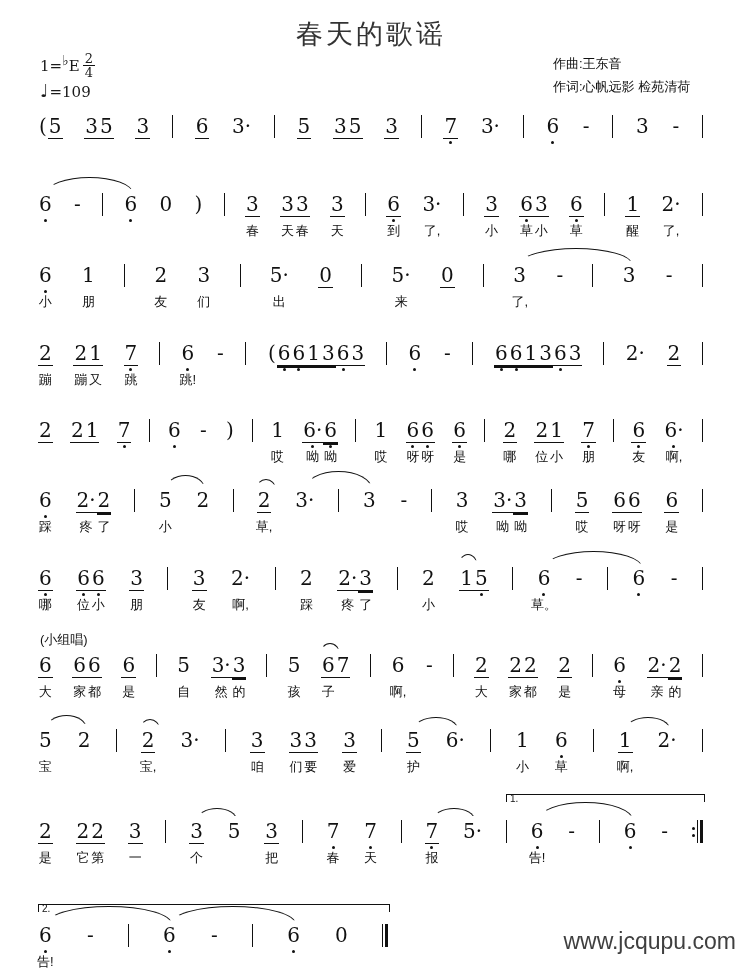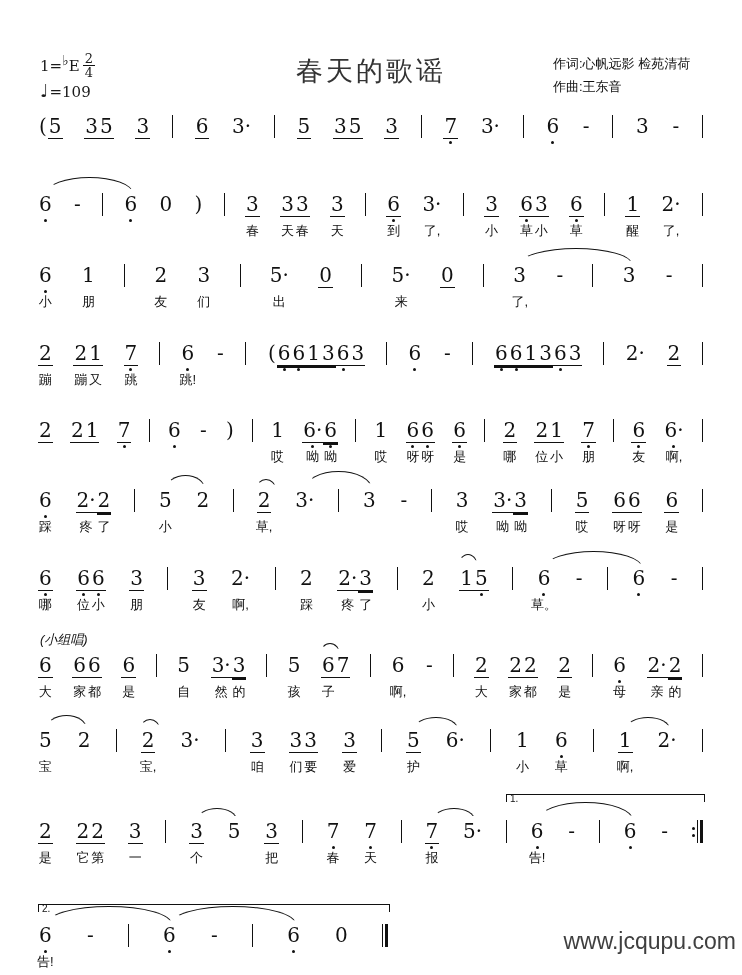--- a/index.html
+++ b/index.html
@@ -1,20 +1,20 @@
 <!DOCTYPE html>
 <html><head>
 <meta charset="utf-8">
 <style>
   html,body{margin:0;padding:0;background:#fff;}
   #page{position:relative;width:742px;height:975px;background:#ffffff;overflow:hidden;
         font-family:"Liberation Sans",sans-serif;color:#1a1a1a;}
   
   .title{position:absolute;left:0;right:0;top:16px;text-align:center;
-         font-family:"DejaVu Serif",serif;font-size:27px;letter-spacing:3px;color:#333;margin-top:37px;}
+         font-family:"DejaVu Serif",serif;font-size:27px;letter-spacing:3px;color:#333;}
   .keysig{position:absolute;left:40px;top:52px;font-size:15px;font-family:"DejaVu Serif",serif;
           display:inline-flex;align-items:center;}
   .keysig .flat{vertical-align:super;font-size:14px;position:relative;top:-6px;}
   .frac{display:inline-flex;flex-direction:column;align-items:center;font-size:13px;
         line-height:13px;margin-left:3px;}
   .frac .num{border-bottom:1px solid #111;padding:0 2px;}
   .tempo{position:absolute;left:40px;top:80px;font-size:15px;font-family:"DejaVu Serif",serif;}
   .tempo .qnote{font-size:18px;margin-right:1px;}
   .credits{position:absolute;left:553px;top:52px;font-size:13px;line-height:23px;color:#111;}
   
@@ -29,21 +29,21 @@
   .ldot{position:absolute;left:50%;top:26px;width:3px;height:3px;margin-left:-1.5px;
         border-radius:50%;background:#111;}
   .lyr{position:absolute;left:50%;top:29px;transform:translateX(-50%);font-size:13px;
        white-space:nowrap;color:#111;}
   .bar{display:inline-block;width:1px;height:23px;background:#111;}
   .arc{position:absolute;border:1px solid transparent;border-top-color:#111;
        border-radius:50%/100% 100% 0 0;}
   .volta{position:absolute;height:7px;border-top:1px solid #111;border-left:1px solid #111;
          border-right:1px solid #111;}
   .volta span{position:absolute;left:3px;top:-2px;font-size:10px;color:#111;}
-  .group-label{position:absolute;top:-23px;left:2px;font-size:13px;color:#111;font-style:italic;}
+  .group-label{position:absolute;top:-23px;left:2px;font-size:13px;color:#111;}
   .repend{display:inline-flex;align-items:center;height:23px;}
   .dots{display:flex;flex-direction:column;justify-content:center;height:23px;margin-right:2px;}
   .rdot{width:3px;height:3px;border-radius:50%;background:#111;margin:2px 0;}
   .vthin{width:1px;height:23px;background:#111;margin-right:2px;}
   .vthick{width:3px;height:23px;background:#111;}
   .watermark{position:absolute;right:6px;top:928px;font-size:23px;color:#3f3f3f;
              font-family:"Liberation Sans",sans-serif;cursor:pointer;}
 </style>
 </head>
 <body>
@@ -59,22 +59,22 @@
       <span class="num">2</span>
       <span>4</span>
     </span>
   </div>
 
   <div class="tempo">
     <span class="qnote">♩</span><span>=109</span>
   </div>
 
   <div class="credits">
+    <div>作曲:王东音</div>
     <div>作词:心帆远影 检苑清荷</div>
-    <div>作曲:王东音</div>
   </div>
 
   <div id="score">
       <div class="score-line" style="top: 115px;">
         <div class="units">
           <span class="unit">
             <span class="tok"><span class="g">(</span></span>
             <span class="tok"><span class="g u1">5</span></span>
           </span>
           <span class="unit">

